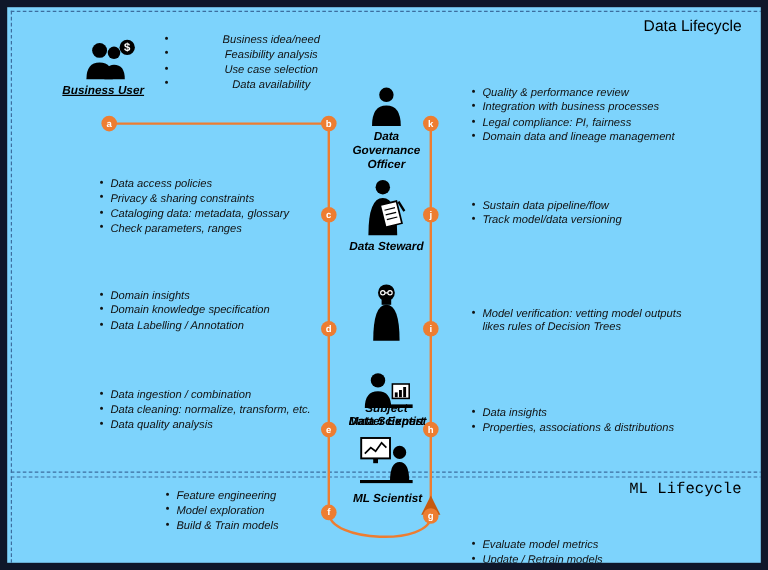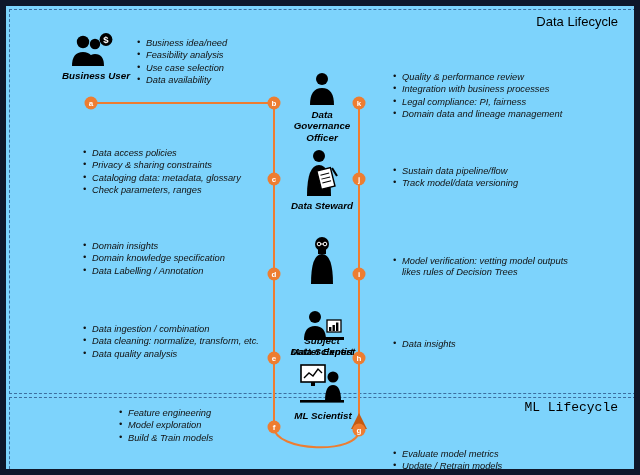--- a/index.html
+++ b/index.html
@@ -40,22 +40,22 @@
   <div class="icon" style="left:62px; top:26px; width:46px; height:37px;">
     <svg width="46" height="37" viewBox="0 0 46 37">
       <circle cx="15" cy="10" r="6.2" fill="#000"></circle>
       <path d="M4 34 Q4 20 15 20 Q26 20 26 34 Z" fill="#000"></path>
       <circle cx="27" cy="12" r="5.2" fill="#000"></circle>
       <path d="M19 34 Q19 22 27 22 Q36 22 36 34 Z" fill="#000"></path>
       <circle cx="38" cy="7.5" r="6.4" fill="#000"></circle>
       <text x="38" y="10.8" text-anchor="middle" font-size="9.5" font-weight="bold" fill="#fff">$</text>
     </svg>
   </div>
-  <div class="role-label" style="left:50px; top:64px; width:80px;">Business User</div>
-  <ul class="tasks" style="left:130px; top:32px; width:170px;">
+  <div class="role-label" style="left:40px; top:64px; width:80px;text-decoration:underline;">Business User</div>
+  <ul class="tasks" style="left:130px; top:22px; width:170px;text-align:center;">
       <li>Business idea/need</li>
       <li>Feasibility analysis</li>
       <li>Use case selection</li>
       <li>Data availability</li>
     </ul>
 
   <div class="icon" style="left:303px; top:66px; width:26px; height:34px;">
     <svg width="26" height="34" viewBox="0 0 26 34">
       <circle cx="13" cy="7" r="6" fill="#000"></circle>
       <path d="M1 33 Q1 16 13 16 Q25 16 25 33 Z" fill="#000"></path>
@@ -127,34 +127,35 @@
     </svg>
   </div>
   <div class="role-label" style="left:281px; top:340px; width:72px;">Data Scientist</div>
   <ul class="tasks" style="left:76px; top:318px; width:200px;">
       <li>Data ingestion / combination</li>
       <li>Data cleaning: normalize, transform, etc.</li>
       <li>Data quality analysis</li>
     </ul>
   <ul class="tasks" style="left:386px; top:333px; width:190px;">
       <li>Data insights</li>
+      <li>Properties, associations &amp; distributions</li>
     </ul>
 
   <div class="icon" style="left:294px; top:358px; width:44px; height:40px;">
     <svg width="44" height="40" viewBox="0 0 44 40">
       <rect x="1" y="1" width="24" height="17" fill="#fff" stroke="#000" stroke-width="1.6"></rect>
       <polyline points="4,14 9,9 13,12 18,5 22,9" fill="none" stroke="#000" stroke-width="1.4"></polyline>
       <rect x="11" y="18" width="4" height="4" fill="#000"></rect>
       <circle cx="33" cy="13" r="5.5" fill="#000"></circle>
       <path d="M25 37 Q25 21 33 21 Q41 21 41 37 Z" fill="#000"></path>
       <rect x="0" y="36" width="44" height="2.6" fill="#000"></rect>
     </svg>
   </div>
   <div class="role-label" style="left:281px; top:404px; width:72px;">ML Scientist</div>
-  <ul class="tasks" style="left:112px; top:402px; width:160px;">
+  <ul class="tasks" style="left:131px; top:402px; width:160px;">
       <li>Feature engineering</li>
       <li>Model exploration</li>
       <li>Build &amp; Train models</li>
     </ul>
   <ul class="tasks" style="left:386px; top:415px; width:180px;margin-top:28px;">
       <li>Evaluate model metrics</li>
       <li>Update / Retrain models</li>
     </ul>
 
   <div class="node" style="left:85px;  top:97px;">a</div>

